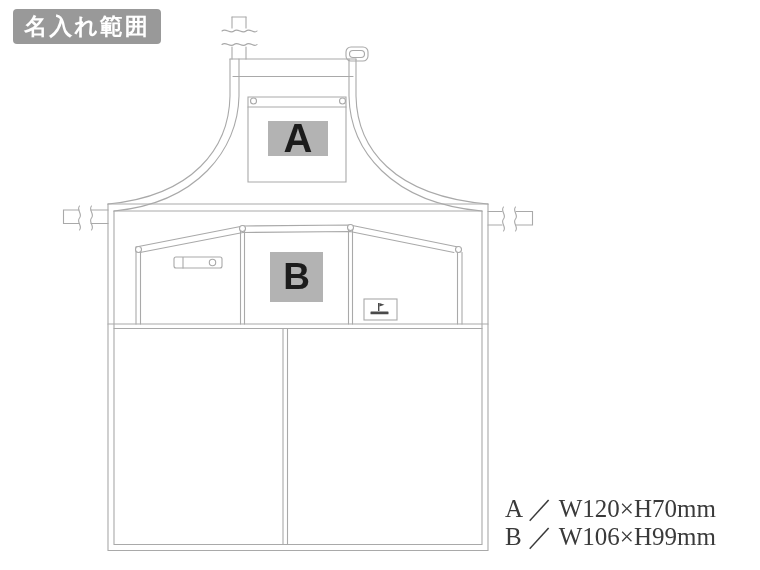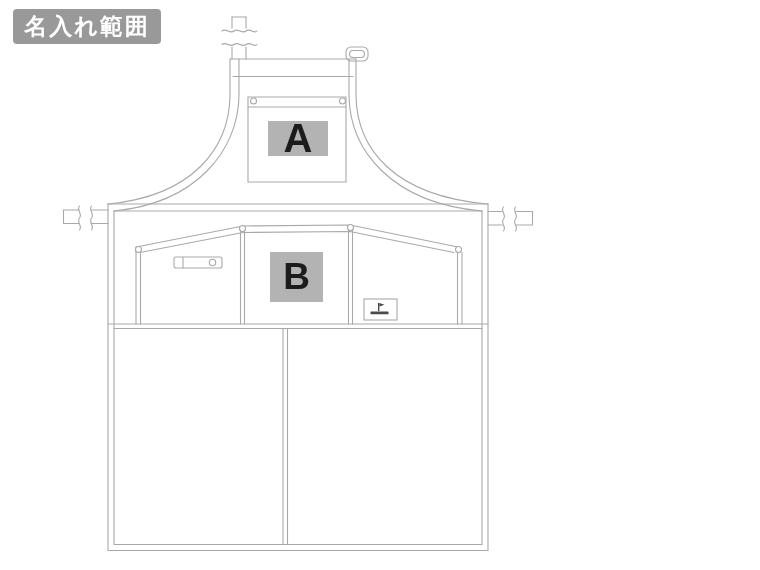--- a/index.html
+++ b/index.html
@@ -122,14 +122,18 @@
   <div class="badge">名入れ範囲</div>
 
   <div class="area area-a">
     <span>A</span>
   </div>
 
   <div class="area area-b">
     <span>B</span>
   </div>
 
+  <div class="legend">
+    <div>A ／ W120×H70mm</div>
+    <div>B ／ W106×H99mm</div>
+  </div>
 
 </div>
 
 </body></html>

